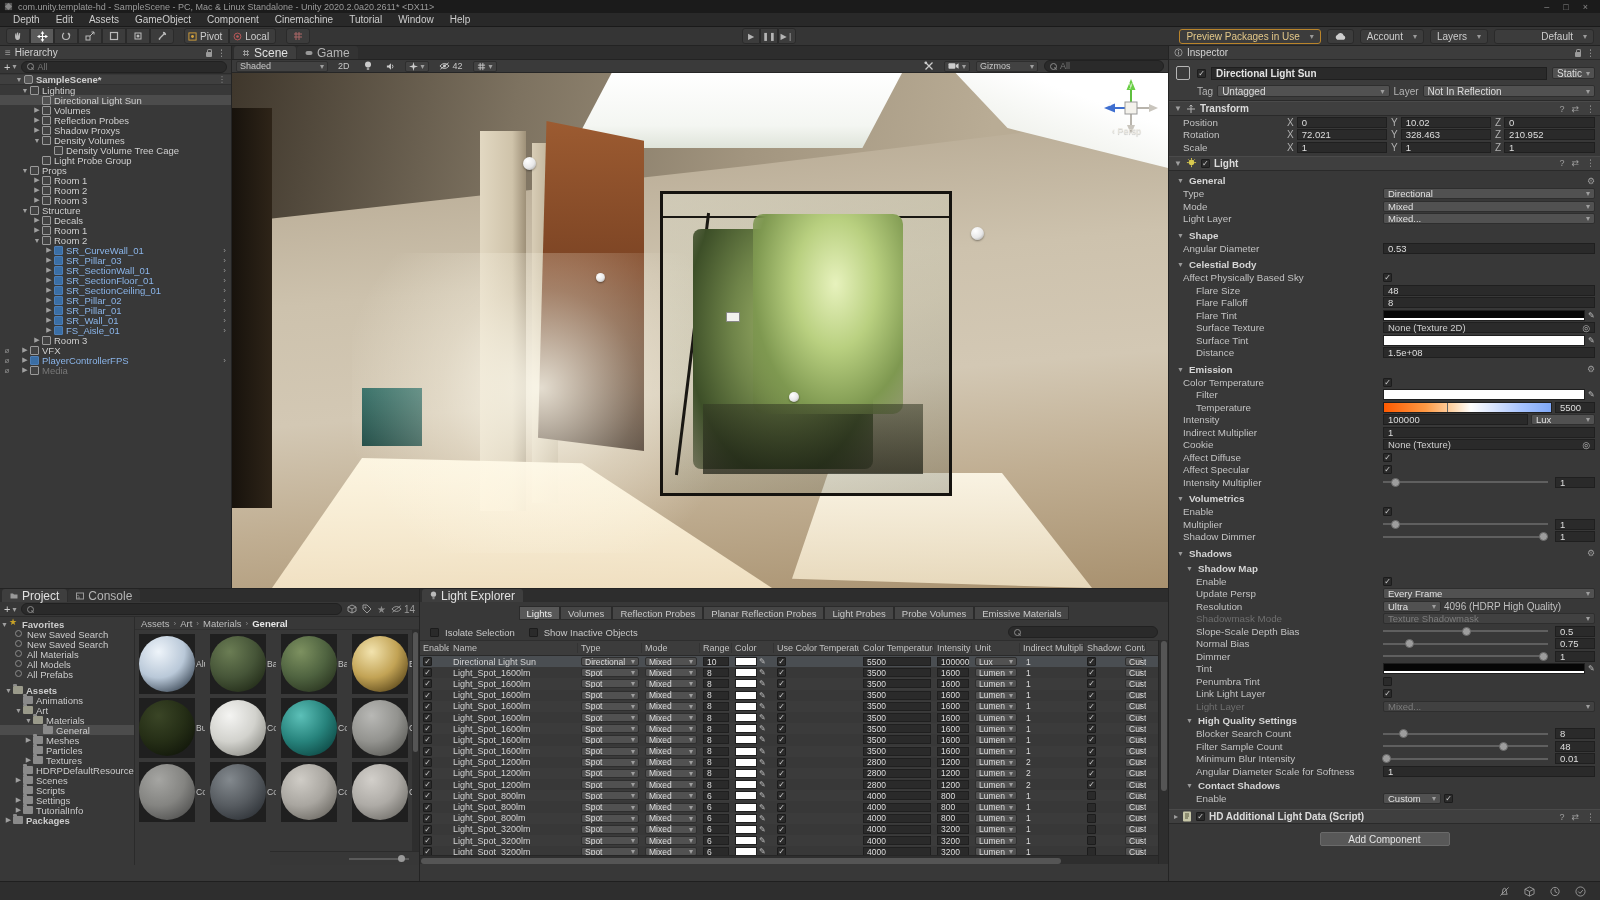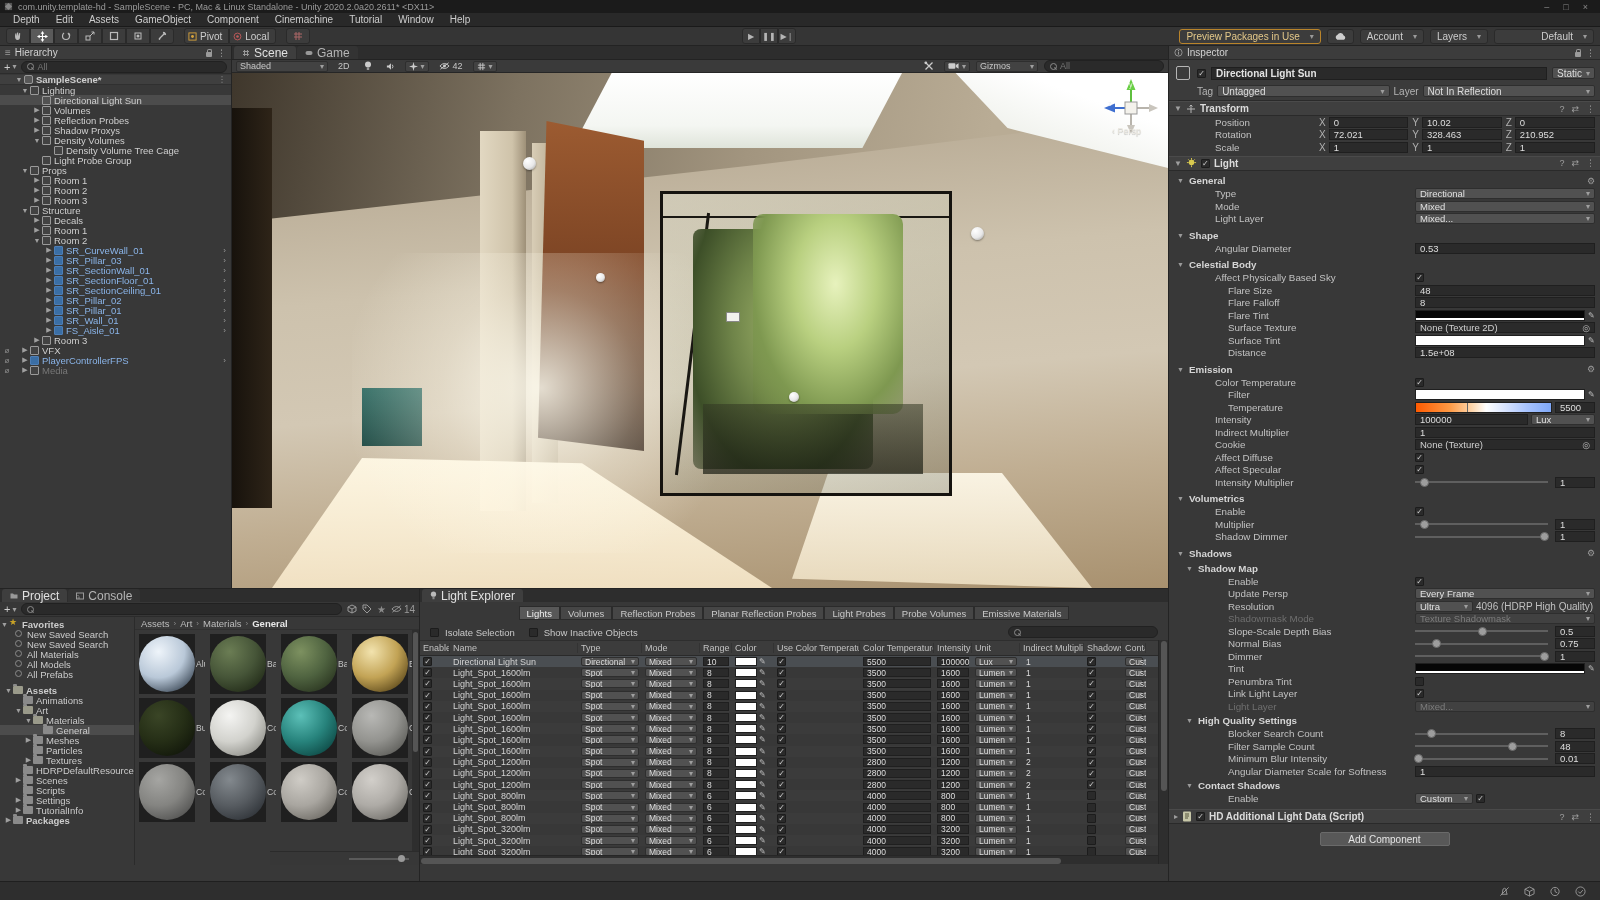--- a/index.html
+++ b/index.html
@@ -137,21 +137,21 @@
   #insp-go .row1 { display:flex; align-items:center; gap:5px;}
   .go-cube { width:18px; height:18px; position:relative;}
   .go-cube::before { content:""; position:absolute; inset:2px; border:1.5px solid #b5b5b5; border-radius:2px; }
   .go-name { flex:1; height:13px; background:#2a2a2a; border:1px solid #1f1f1f; color:#e2e2e2; display:flex; align-items:center; padding:0 4px; font-weight:bold; font-size:10px;}
   #insp-go .row2 { display:flex; align-items:center; gap:4px; margin-top:3px; padding-left:23px;}
   .mini-lbl { color:#b5b5b5;}
   .mini-dd { height:12px; background:#515151; border:1px solid #2e2e2e; border-radius:2px; display:flex; align-items:center; justify-content:space-between; gap:4px; padding:0 4px; color:#ddd;}
   .comp-head { height:15px; background:#3f3f3f; border-top:1px solid #4a4a4a; border-bottom:1px solid #2a2a2a; display:flex; align-items:center; gap:4px; padding:0 5px;}
   .comp-head .cname { font-weight:bold; color:#dcdcdc; font-size:10px;}
   .comp-head .rt { margin-left:auto; display:flex; gap:7px; color:#9f9f9f; font-size:9px; align-items:center;}
-  .insp-row { height:12.5px; display:flex; align-items:center; padding:0 5px 0 14px; gap:4px;margin-left:32px;}
+  .insp-row { height:12.5px; display:flex; align-items:center; padding:0 5px 0 14px; gap:4px;}
   .insp-row .rlbl { width:196px; flex:none; color:#c2c2c2; font-size:9.8px; white-space:nowrap; overflow:hidden;}
   .insp-row .rlbl.dis { color:#6f6f6f;}
   .insp-row.ind1 .rlbl { padding-left:13px; width:196px;}
   .insp-sec { height:14px; display:flex; align-items:center; gap:4px; padding:0 5px 0 8px; margin-top:3px;}
   .insp-sec .arr { color:#9a9a9a; font-size:7px; width:8px;}
   .insp-sec .slbl { font-weight:bold; color:#d5d5d5; font-size:9.8px;}
   .insp-sec .gear { margin-left:auto; color:#9a9a9a; font-size:9px;}
   .insp-sec.sub { padding-left:17px; margin-top:1px;}
   .ctrl { flex:1; display:flex; align-items:center; gap:3px; min-width:0;}
   .dd { flex:1; height:11px; background:#515151; border:1px solid #2e2e2e; border-radius:2px; color:#e0e0e0; display:flex; align-items:center; justify-content:space-between; padding:0 4px; font-size:9.5px;}

